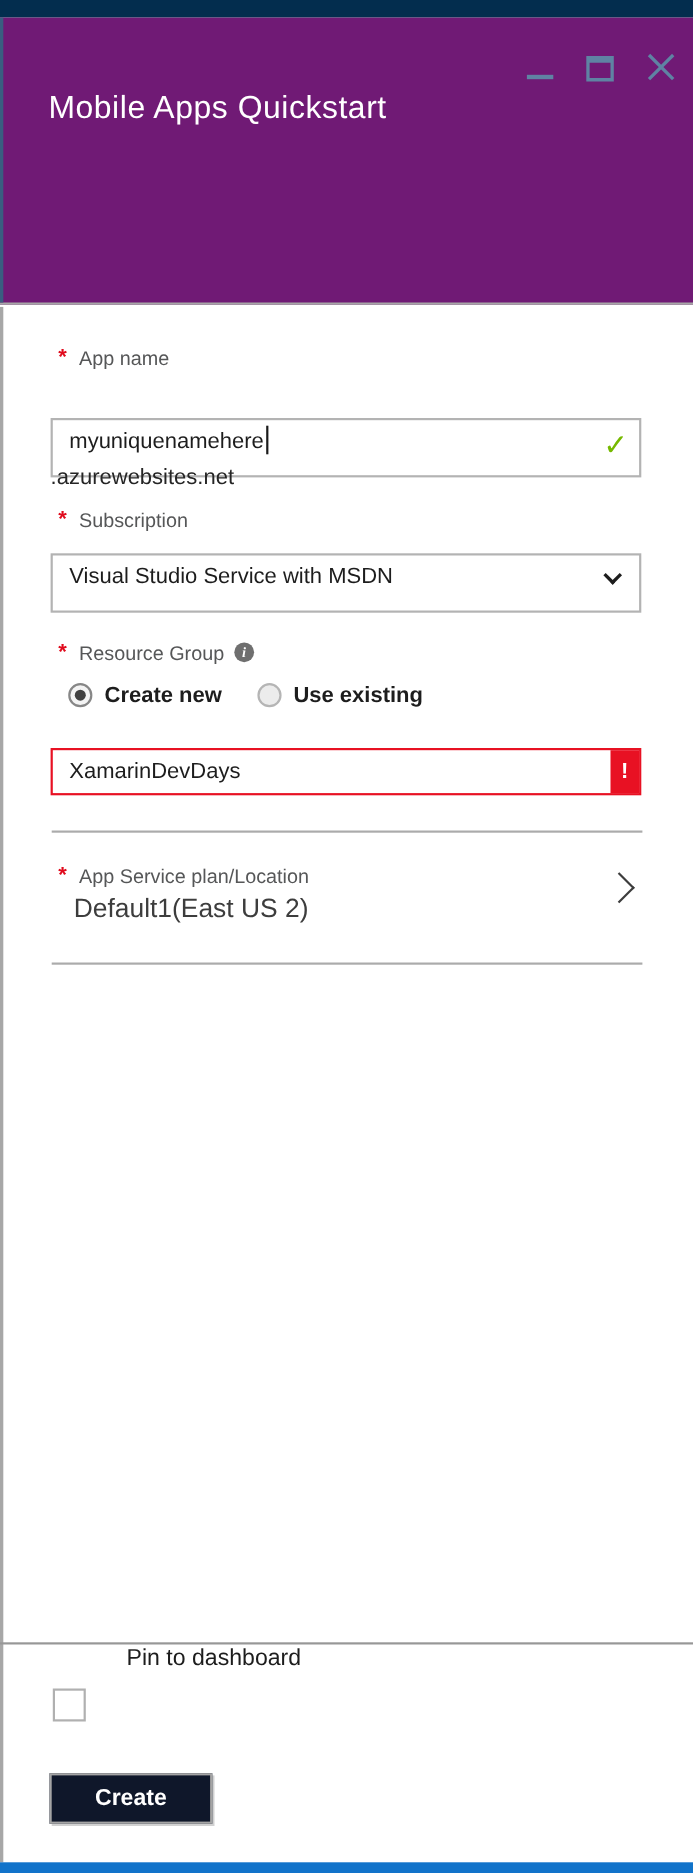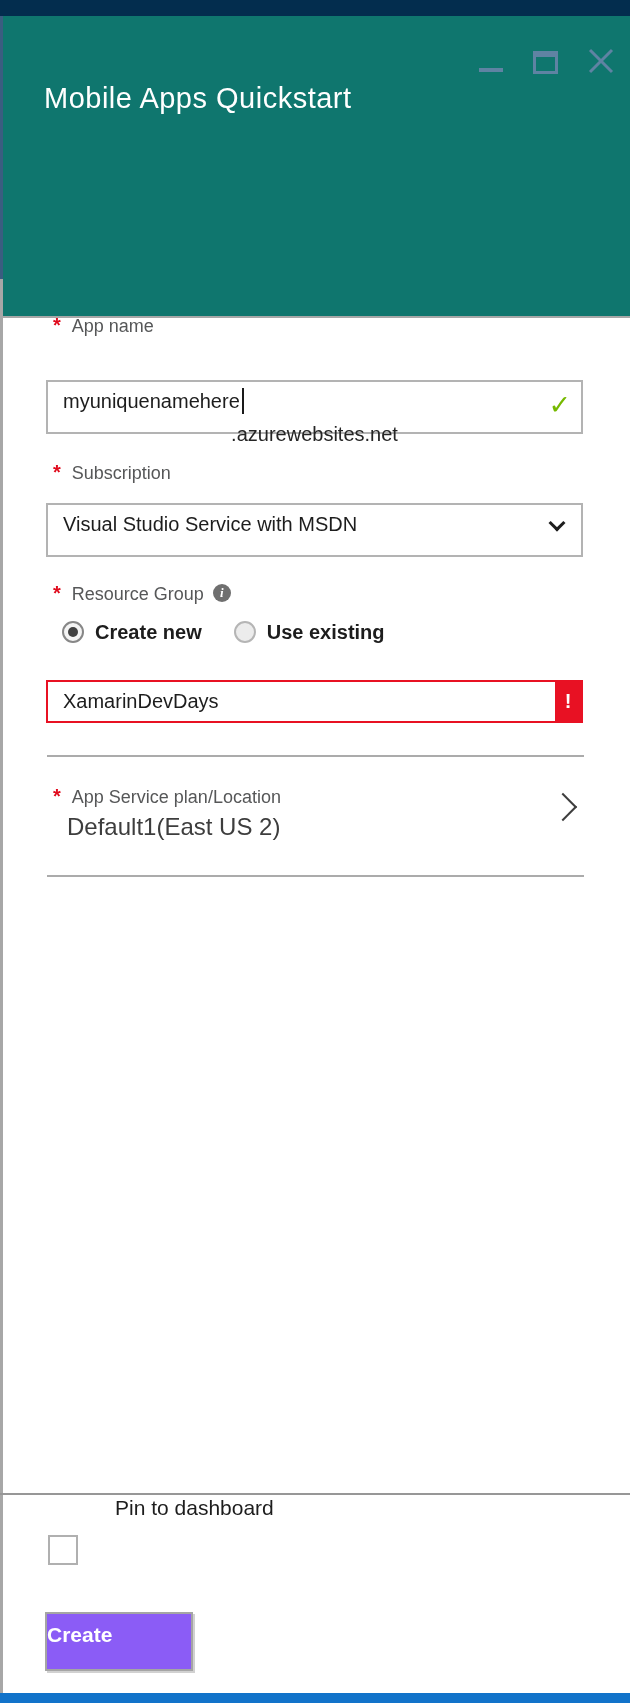--- a/index.html
+++ b/index.html
@@ -4,41 +4,41 @@
 <style>
   * { margin:0; padding:0; box-sizing:border-box; }
   body { background:#1b1b1b; font-family:"Liberation Sans","DejaVu Sans",sans-serif; }
   #screen { position:relative; width:630px; height:1703px; background:#ffffff; overflow:hidden; margin:0 auto; }
 
   
   .top-strip   { position:absolute; left:0; top:0; width:630px; height:16px; background:#032d4e; }
   .bottom-strip{ position:absolute; left:0; top:1693px; width:630px; height:10px; background:#1173ca; }
 
   
-  .header { position:absolute; left:0; top:16px; width:630px; height:302px; background:#0f766e; border-bottom:2px solid #a7a7a7;text-align:right; }
+  .header { position:absolute; left:0; top:16px; width:630px; height:261px; background:#701a75; border-bottom:2px solid #a7a7a7;text-align:right; }
   .header-left-accent { position:absolute; left:0; top:0; width:3px; height:100%; background:#3a5d80; }
   .blade-title { position:absolute; left:44px; top:66px; color:#ffffff; font-size:29px; font-weight:300; letter-spacing:0.5px; }
 
   .win-controls { position:absolute; top:30px; right:16px; display:flex; align-items:flex-end; gap:30px; height:28px; }
   .btn-min { width:24px; height:4px; background:#5f83a3; margin-bottom:2px; cursor:pointer; }
   .btn-max { width:25px; height:23px; border:3px solid #5f83a3; border-top-width:6px; cursor:pointer; }
   .btn-close { width:26px; height:26px; cursor:pointer; }
 
   
   .body-left-line { position:absolute; left:0; top:279px; width:3px; height:1414px; background:#a7a7a7; }
 
   .field-label { position:absolute; left:53px; height:24px; font-size:18px; color:#565758; white-space:nowrap; }
   .req { color:#e00b1d; font-size:20px; font-weight:bold; margin-right:11px; vertical-align:top; position:relative; top:-2px; }
 
   .text-input { position:absolute; left:46px; width:537px; height:54px; border:2px solid #b3b3b3; background:#fff;
                 font-size:20px; color:#1d1d1d; line-height:39px; padding-left:15px; white-space:nowrap; }
   .caret { display:inline-block; width:2px; height:26px; background:#1a1a1a; vertical-align:middle; margin-left:2px; position:relative; top:-2px; }
   .check-icon { position:absolute; right:10px; top:4px; color:#76b900; font-size:27px; font-weight:bold; }
 
-  .suffix { position:absolute; left:46px; top:423px; width:537px; text-align:center; font-size:20px; color:#252525; }
+  .suffix { position:absolute; left:46px; top:423px; width:537px; text-align:left; font-size:20px; color:#252525; }
 
   .dropdown { cursor:pointer; }
   .chev-down { position:absolute; right:18px; top:12px; width:12px; height:12px;
                border-right:3px solid #1d1d1d; border-bottom:3px solid #1d1d1d; transform:rotate(45deg); }
 
   .info-icon { display:inline-block; width:18px; height:18px; border-radius:50%; background:#6f6f6f; color:#ffffff;
                font-size:13px; font-weight:bold; text-align:center; line-height:18px; margin-left:9px;
                vertical-align:middle; position:relative; top:-2px; cursor:pointer; font-family:"Liberation Serif",serif; font-style:italic; }
 
   .radio-row { position:absolute; left:62px; top:619px; display:flex; align-items:center; height:26px;font-weight:bold; }
@@ -57,23 +57,23 @@
   .footer-divider { position:absolute; left:0; top:1493px; width:630px; height:2px; background:#979797; }
 
   .asp-block { position:absolute; left:0; top:785px; width:630px; height:70px; cursor:pointer; }
   .asp-value { position:absolute; left:67px; top:812px; font-size:24px; color:#3d3d3d; }
   .chev-right { position:absolute; left:553px; top:797px; width:20px; height:20px;
                 border-top:2px solid #3d3d3d; border-right:2px solid #3d3d3d; transform:rotate(45deg); }
 
   .checkbox { position:absolute; left:48px; top:1535px; width:30px; height:30px; border:2px solid #b0b0b0; background:#fff; cursor:pointer; }
   .pin-label { position:absolute; left:87px; top:1496px; font-size:21px; color:#1d1d1d;margin-left:28px; }
 
-  .create-btn { position:absolute; left:45px; top:1612px; width:148px; height:59px; background:#8b5cf6;
+  .create-btn { position:absolute; left:45px; top:1612px; width:148px; height:46px; background:#0f172a;
                 border:2px solid #a5a5a5; box-shadow:2px 2px 0 rgba(0,0,0,0.18); color:#ffffff;
-                font-size:21px; font-weight:bold; text-align:left; line-height:41px; cursor:pointer;
+                font-size:21px; font-weight:bold; text-align:center; line-height:41px; cursor:pointer;
                 font-family:"Liberation Sans","DejaVu Sans",sans-serif; }
 </style>
 </head>
 <body>
 
 <div id="screen">
 
   <div class="top-strip"></div>
 
   <div class="header">

